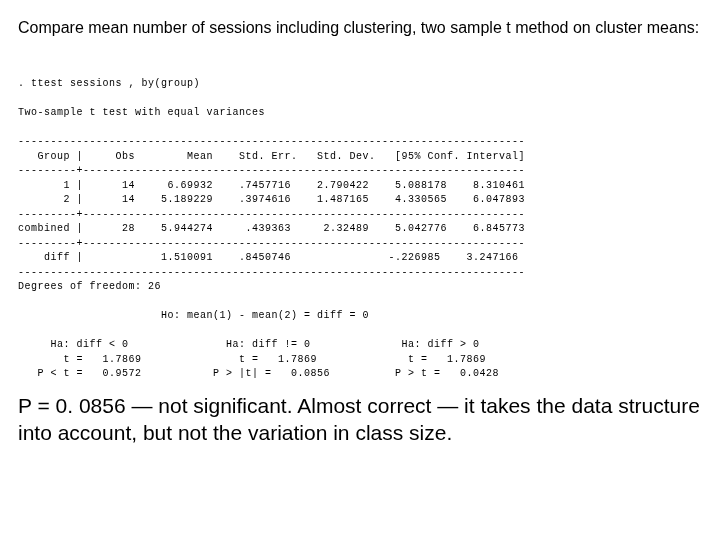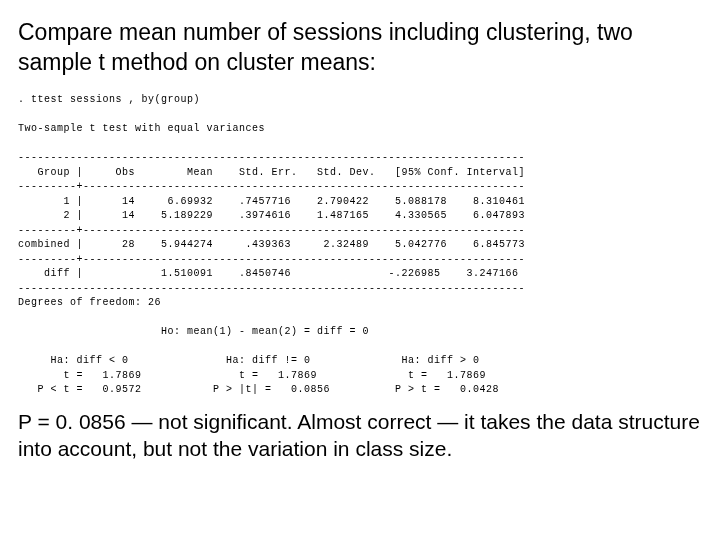--- a/index.html
+++ b/index.html
@@ -1,17 +1,17 @@
 <!DOCTYPE html>
 <html><head>
 <meta charset="utf-8">
 <style>
   html,body{margin:0;padding:0;background:#fff;color:#000;font-family:Arial,Helvetica,sans-serif}
   .page{width:720px;height:540px;box-sizing:border-box;padding:18px 18px 12px 18px;position:relative}
-  .title{font-size:23px;line-height:1.3;margin-bottom:1px}
+  .title{font-size:16px;line-height:1.3;margin-bottom:24px}
   .stata{font-family:"Courier New",Courier,monospace;font-size:10px;line-height:1.45;white-space:pre;font-weight:normal;letter-spacing:0.5px}
   .conclusion{font-size:21px;line-height:1.3;margin-top:10px}
 </style>
 </head>
 <body>
 <div class="page">
 <div class="title">Compare mean number of sessions including clustering, two sample t method on cluster means:</div>
 <div class="stata">
 <span>. ttest sessions , by(group)</span>
 

